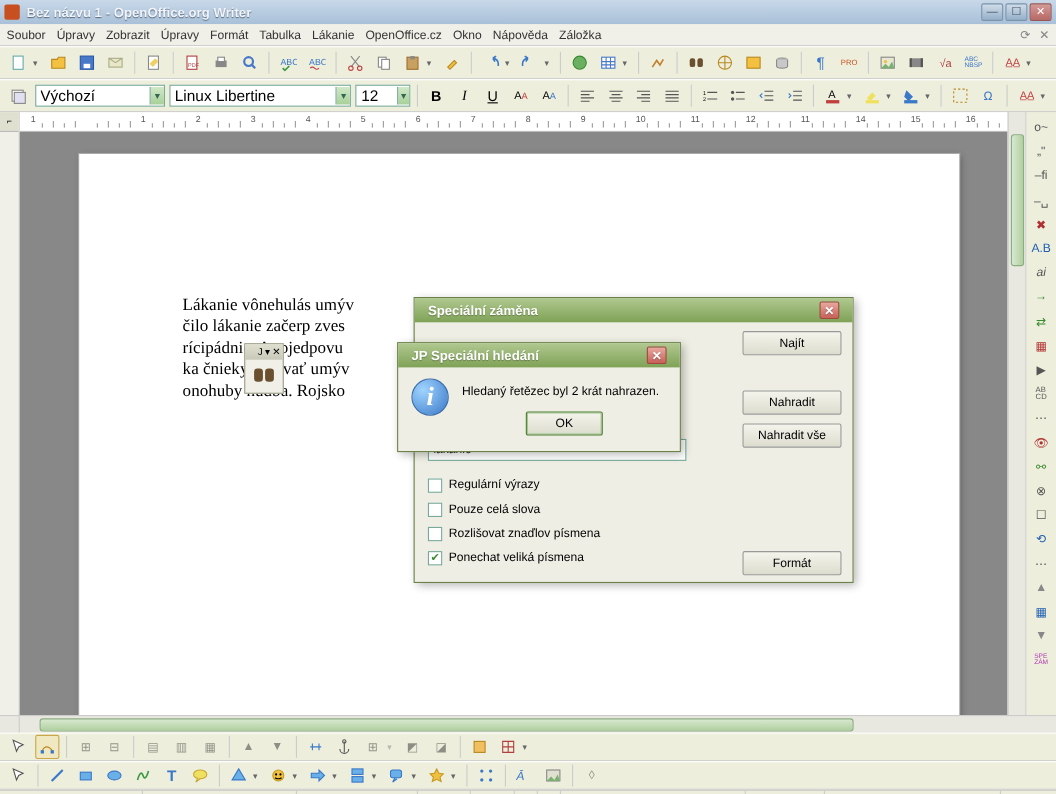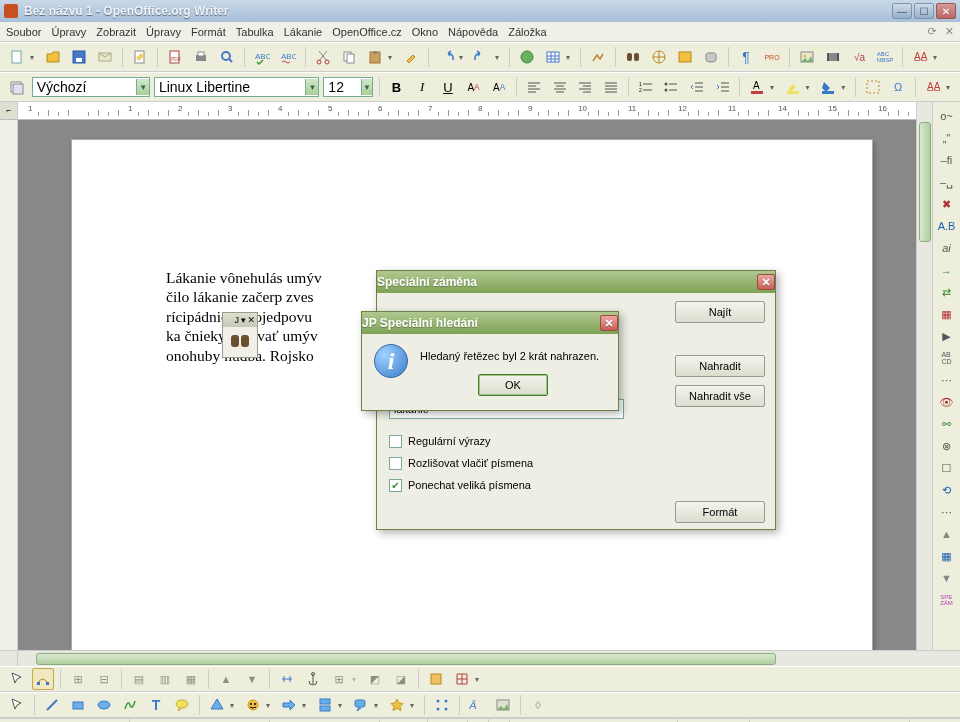--- a/index.html
+++ b/index.html
@@ -54,21 +54,21 @@
   .scrollbar-h-row { height:16px; display:flex; background:#e8e8e0; border-top:1px solid #ccc;}
   .scrollbar-h-row .hs { flex:1; position:relative; }
   .scrollbar-h-row .hs .thumb { position:absolute; top:2px; height:12px; left:18px; width:740px; background:linear-gradient(#d8e8d0,#b0d0a0); border:1px solid #8aae80; border-radius:3px;}
 
   
   .statusbar { height: 20px; background: #eeeedd; border-top: 1px solid #ccc; display: flex; align-items: center; font-size: 11px; color: #333;}
   .status-cell { border-right: 1px solid #ccc; padding: 0 10px; height: 100%; display:flex; align-items:center; }
 
   
   .dialog { position: absolute; background: #efeee4; border: 1px solid #6a8248; box-shadow: 3px 3px 8px rgba(0,0,0,.3); }
-  .dlg-title { height: 22px; background: linear-gradient(#b0c890,#7fa256); color: #fff; font-weight: bold; display: flex; align-items: center; padding: 0 0; font-size: 12px; text-shadow: 0 1px 1px rgba(0,0,0,.3); }
+  .dlg-title { height: 22px; background: linear-gradient(#b0c890,#7fa256); color: #fff; font-weight: bold; display: flex; align-items: center; padding: 0 12px; font-size: 12px; text-shadow: 0 1px 1px rgba(0,0,0,.3); }
   .dlg-title .x { margin-left: auto; width:18px; height:16px; background:linear-gradient(#e8a8a0,#c86058); border:1px solid #a04840; border-radius:2px; display:flex;align-items:center;justify-content:center; color:#fff; font-size:11px; cursor:pointer;}
   .dlg-body { padding: 10px 12px; }
   .dlg-btn { height: 22px; min-width: 90px; background: linear-gradient(#f4f4ec,#dcdcce); border: 1px solid #999; border-radius: 2px; cursor: pointer; font-size: 11px; display:flex; align-items:center; justify-content:center; }
   .dlg-btn.def { border:1px solid #4a7a30; box-shadow: 0 0 0 1px #9cc888 inset; }
   .chk { display:flex; align-items:center; gap:6px; height:20px; }
   .chk .box { width:13px; height:13px; border:1px solid #7a9; background:#fff; display:flex; align-items:center; justify-content:center; font-size:10px; color:#3a8a30;}
   .dlg-input { height:20px; border:1px solid #7a9; background:#fff; padding:0 4px; font-size:11px; width: 235px;}
 
   
   .info-icon { width:34px; height:34px; border-radius:50%; background:radial-gradient(circle at 30% 30%, #a0d4ff, #3a78c8); display:flex; align-items:center; justify-content:center; color:#fff; font-weight:bold; font-family:Georgia,serif; font-size:24px; font-style:italic; border:1px solid #376aa8; flex-shrink:0;}
@@ -756,21 +756,25 @@
     <div style="position:absolute; left:12px; top:106px;">
       <input class="dlg-input" value="lakanie" style="">
     </div>
     <div style="position:absolute; left:12px; top:138px; display:flex; flex-direction:column; gap:2px;">
       <label class="chk">
           <span class="box"></span>
           <span>Regulární výrazy</span>
         </label>
       <label class="chk">
           <span class="box"></span>
-          <span>Rozlišovat vlačiť písmena</span>
+          <span>Pouze celá slova</span>
+        </label>
+      <label class="chk">
+          <span class="box"></span>
+          <span>Rozlišovat znaďlov písmena</span>
         </label>
       <label class="chk">
           <span class="box">✔</span>
           <span>Ponechat veliká písmena</span>
         </label>
     </div>
     <div style="position:absolute; right:10px; bottom:6px;">
       <div class="dlg-btn">
           <span>Formát</span>
         </div>

